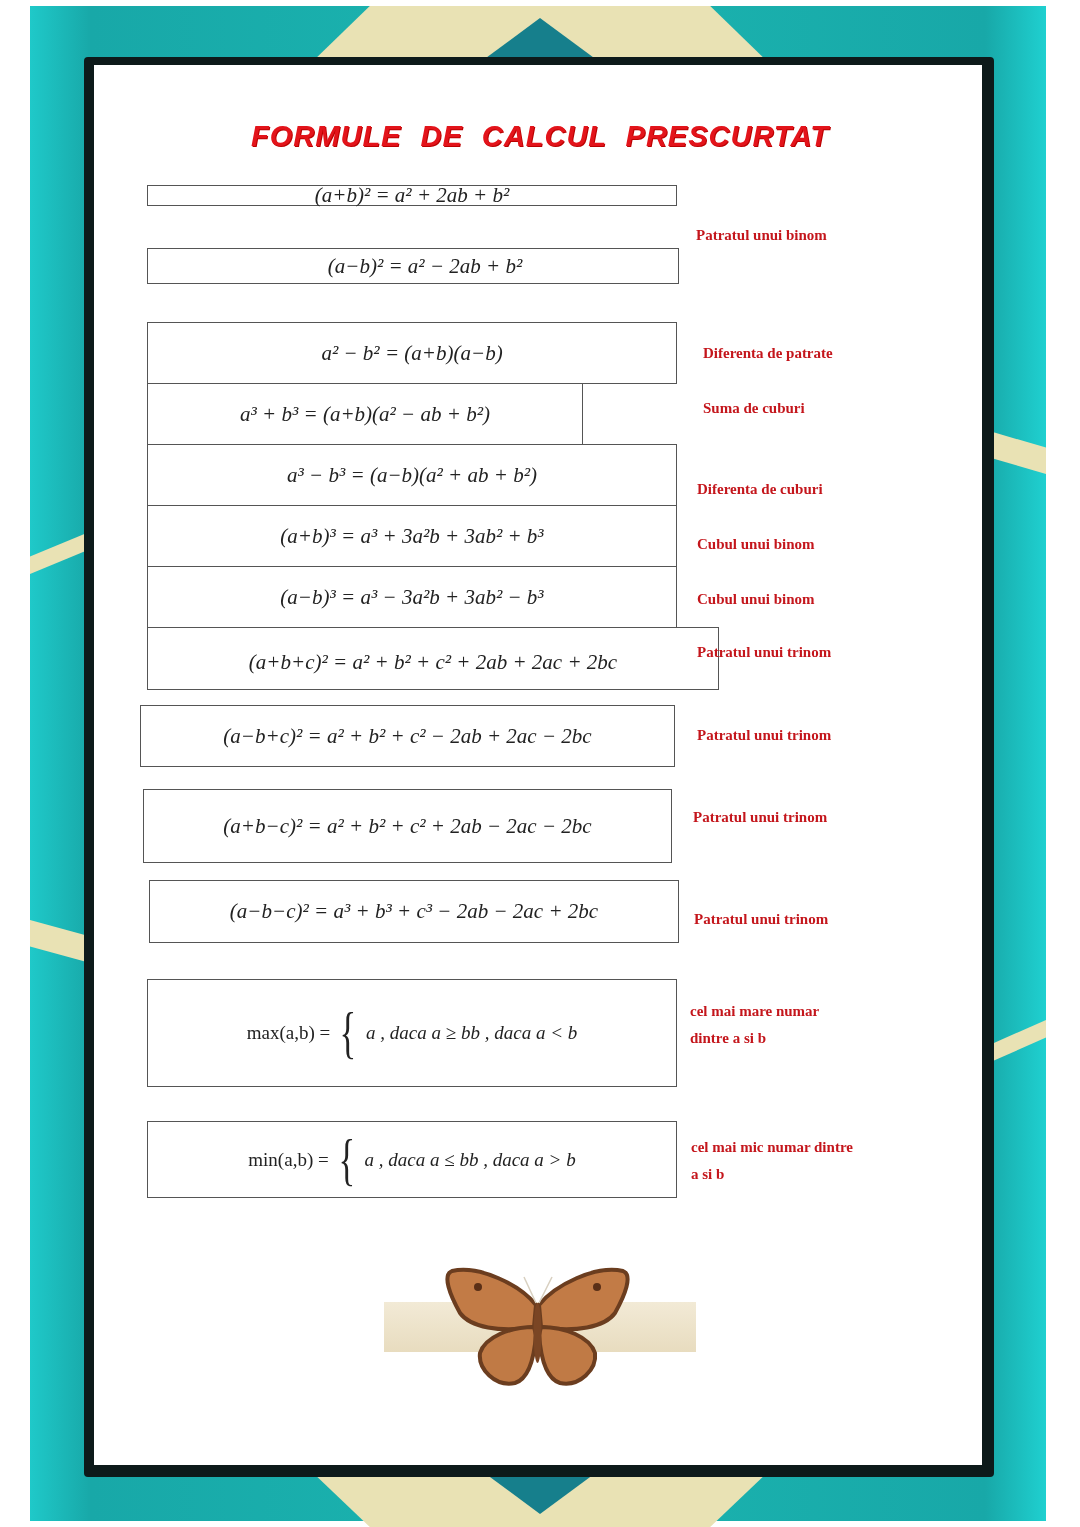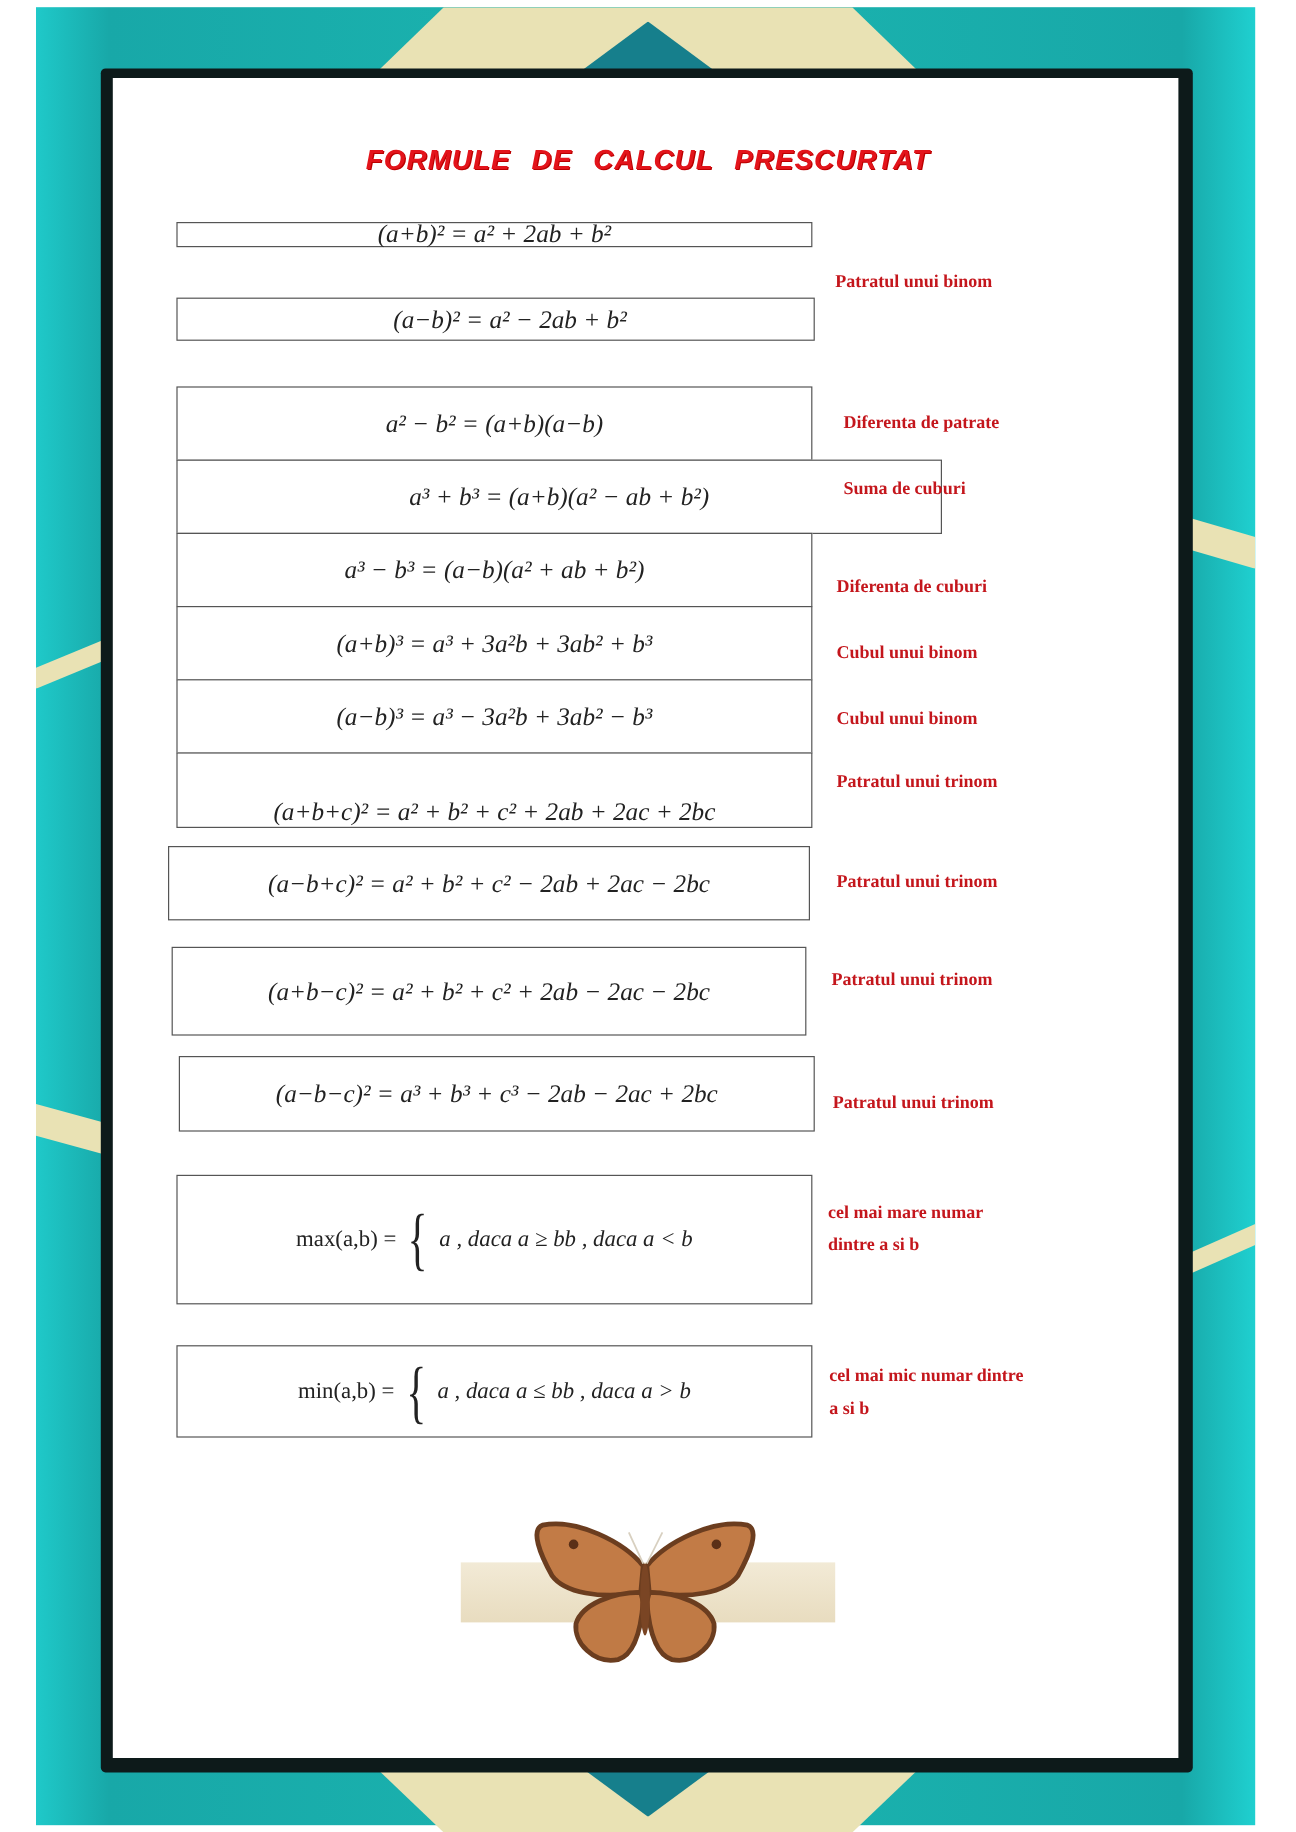--- a/index.html
+++ b/index.html
@@ -1,20 +1,20 @@
 <!DOCTYPE html>
 <html><head>
 <meta charset="utf-8">
 <style>
   html,body{margin:0;padding:0;}
   body{width:1080px;height:1527px;position:relative;background:#ffffff;overflow:hidden;font-family:"Liberation Serif",serif;}
   .frame-outer{position:absolute;left:30px;top:6px;width:1016px;height:1515px;background:linear-gradient(90deg,#1fc9c9 0%,#18a8a8 6%,#1bb5b0 50%,#18a8a8 94%,#1fd0d0 100%);}
   .inner-shadow{position:absolute;left:84px;top:57px;width:910px;height:1420px;background:#0d1a1a;border-radius:4px;}
   .panel{position:absolute;left:94px;top:65px;width:888px;height:1400px;background:#ffffff;}
-  .title{position:absolute;left:0;top:120px;width:1080px;text-align:center;font-family:"Liberation Sans",sans-serif;font-weight:bold;font-style:italic;font-size:23px;color:#e3141b;letter-spacing:1px;word-spacing:10px;text-shadow:1px 1px 0 #b00;}
+  .title{position:absolute;left:0;top:120px;width:1080px;text-align:center;font-family:"Liberation Sans",sans-serif;font-weight:bold;font-style:italic;font-size:29px;color:#e3141b;letter-spacing:1px;word-spacing:10px;text-shadow:1px 1px 0 #b00;}
   .box{position:absolute;border:1.5px solid #555;background:#fff;box-sizing:border-box;display:flex;align-items:center;justify-content:center;}
   .formula{font-family:"Liberation Serif",serif;font-style:italic;font-size:21px;color:#222;white-space:nowrap;}
   .label{position:absolute;font-family:"Liberation Serif",serif;font-weight:bold;font-size:15px;color:#c4161c;line-height:27px;}
   .piece{display:flex;align-items:center;font-family:"Liberation Serif",serif;font-size:19px;color:#222;}
   .brace{font-size:58px;font-weight:normal;line-height:1;margin:0 4px;transform:scaleX(0.6);}
   .cases{display:flex;flex-direction:row;font-style:italic;line-height:30px;}
   .paper{position:absolute;left:384px;top:1302px;width:312px;height:50px;background:linear-gradient(180deg,#f2ead6,#e8dcbf);}
 </style>
 </head>
 <body>
@@ -44,41 +44,41 @@
 <div class="box" style="left:147px;top:248px;width:532px;height:36px;padding-left:24px;">
   <span class="formula">(a−b)² = a² − 2ab + b²</span>
 </div>
 <div class="label" style="left:696px;top:222px;">Patratul unui binom</div>
 
 <div class="box" style="left:147px;top:322px;width:530px;height:62px;">
   <span class="formula">a² − b² = (a+b)(a−b)</span>
 </div>
 <div class="label" style="left:703px;top:340px;">Diferenta de patrate</div>
 
-<div class="box" style="left:147px;top:383px;width:638px;height:62px;">
+<div class="box" style="left:147px;top:383px;width:436px;height:62px;">
   <span class="formula">a³ + b³ = (a+b)(a² − ab + b²)</span>
 </div>
 <div class="label" style="left:703px;top:395px;">Suma de cuburi</div>
 
 <div class="box" style="left:147px;top:444px;width:530px;height:62px;">
   <span class="formula">a³ − b³ = (a−b)(a² + ab + b²)</span>
 </div>
 <div class="label" style="left:697px;top:476px;">Diferenta de cuburi</div>
 
 <div class="box" style="left:147px;top:505px;width:530px;height:62px;">
   <span class="formula">(a+b)³ = a³ + 3a²b + 3ab² + b³</span>
 </div>
 <div class="label" style="left:697px;top:531px;">Cubul unui binom</div>
 
 <div class="box" style="left:147px;top:566px;width:530px;height:62px;">
   <span class="formula">(a−b)³ = a³ − 3a²b + 3ab² − b³</span>
 </div>
 <div class="label" style="left:697px;top:586px;">Cubul unui binom</div>
 
-<div class="box" style="left:147px;top:627px;width:530px;height:63px;align-items:flex-end;padding-top:8px;">
+<div class="box" style="left:147px;top:627px;width:572px;height:63px;align-items:center;padding-top:8px;">
   <span class="formula">(a+b+c)² = a² + b² + c² + 2ab + 2ac + 2bc</span>
 </div>
 <div class="label" style="left:697px;top:639px;">Patratul unui trinom</div>
 
 <div class="box" style="left:140px;top:705px;width:535px;height:62px;">
   <span class="formula">(a−b+c)² = a² + b² + c² − 2ab + 2ac − 2bc</span>
 </div>
 <div class="label" style="left:697px;top:722px;">Patratul unui trinom</div>
 
 <div class="box" style="left:143px;top:789px;width:529px;height:74px;">

